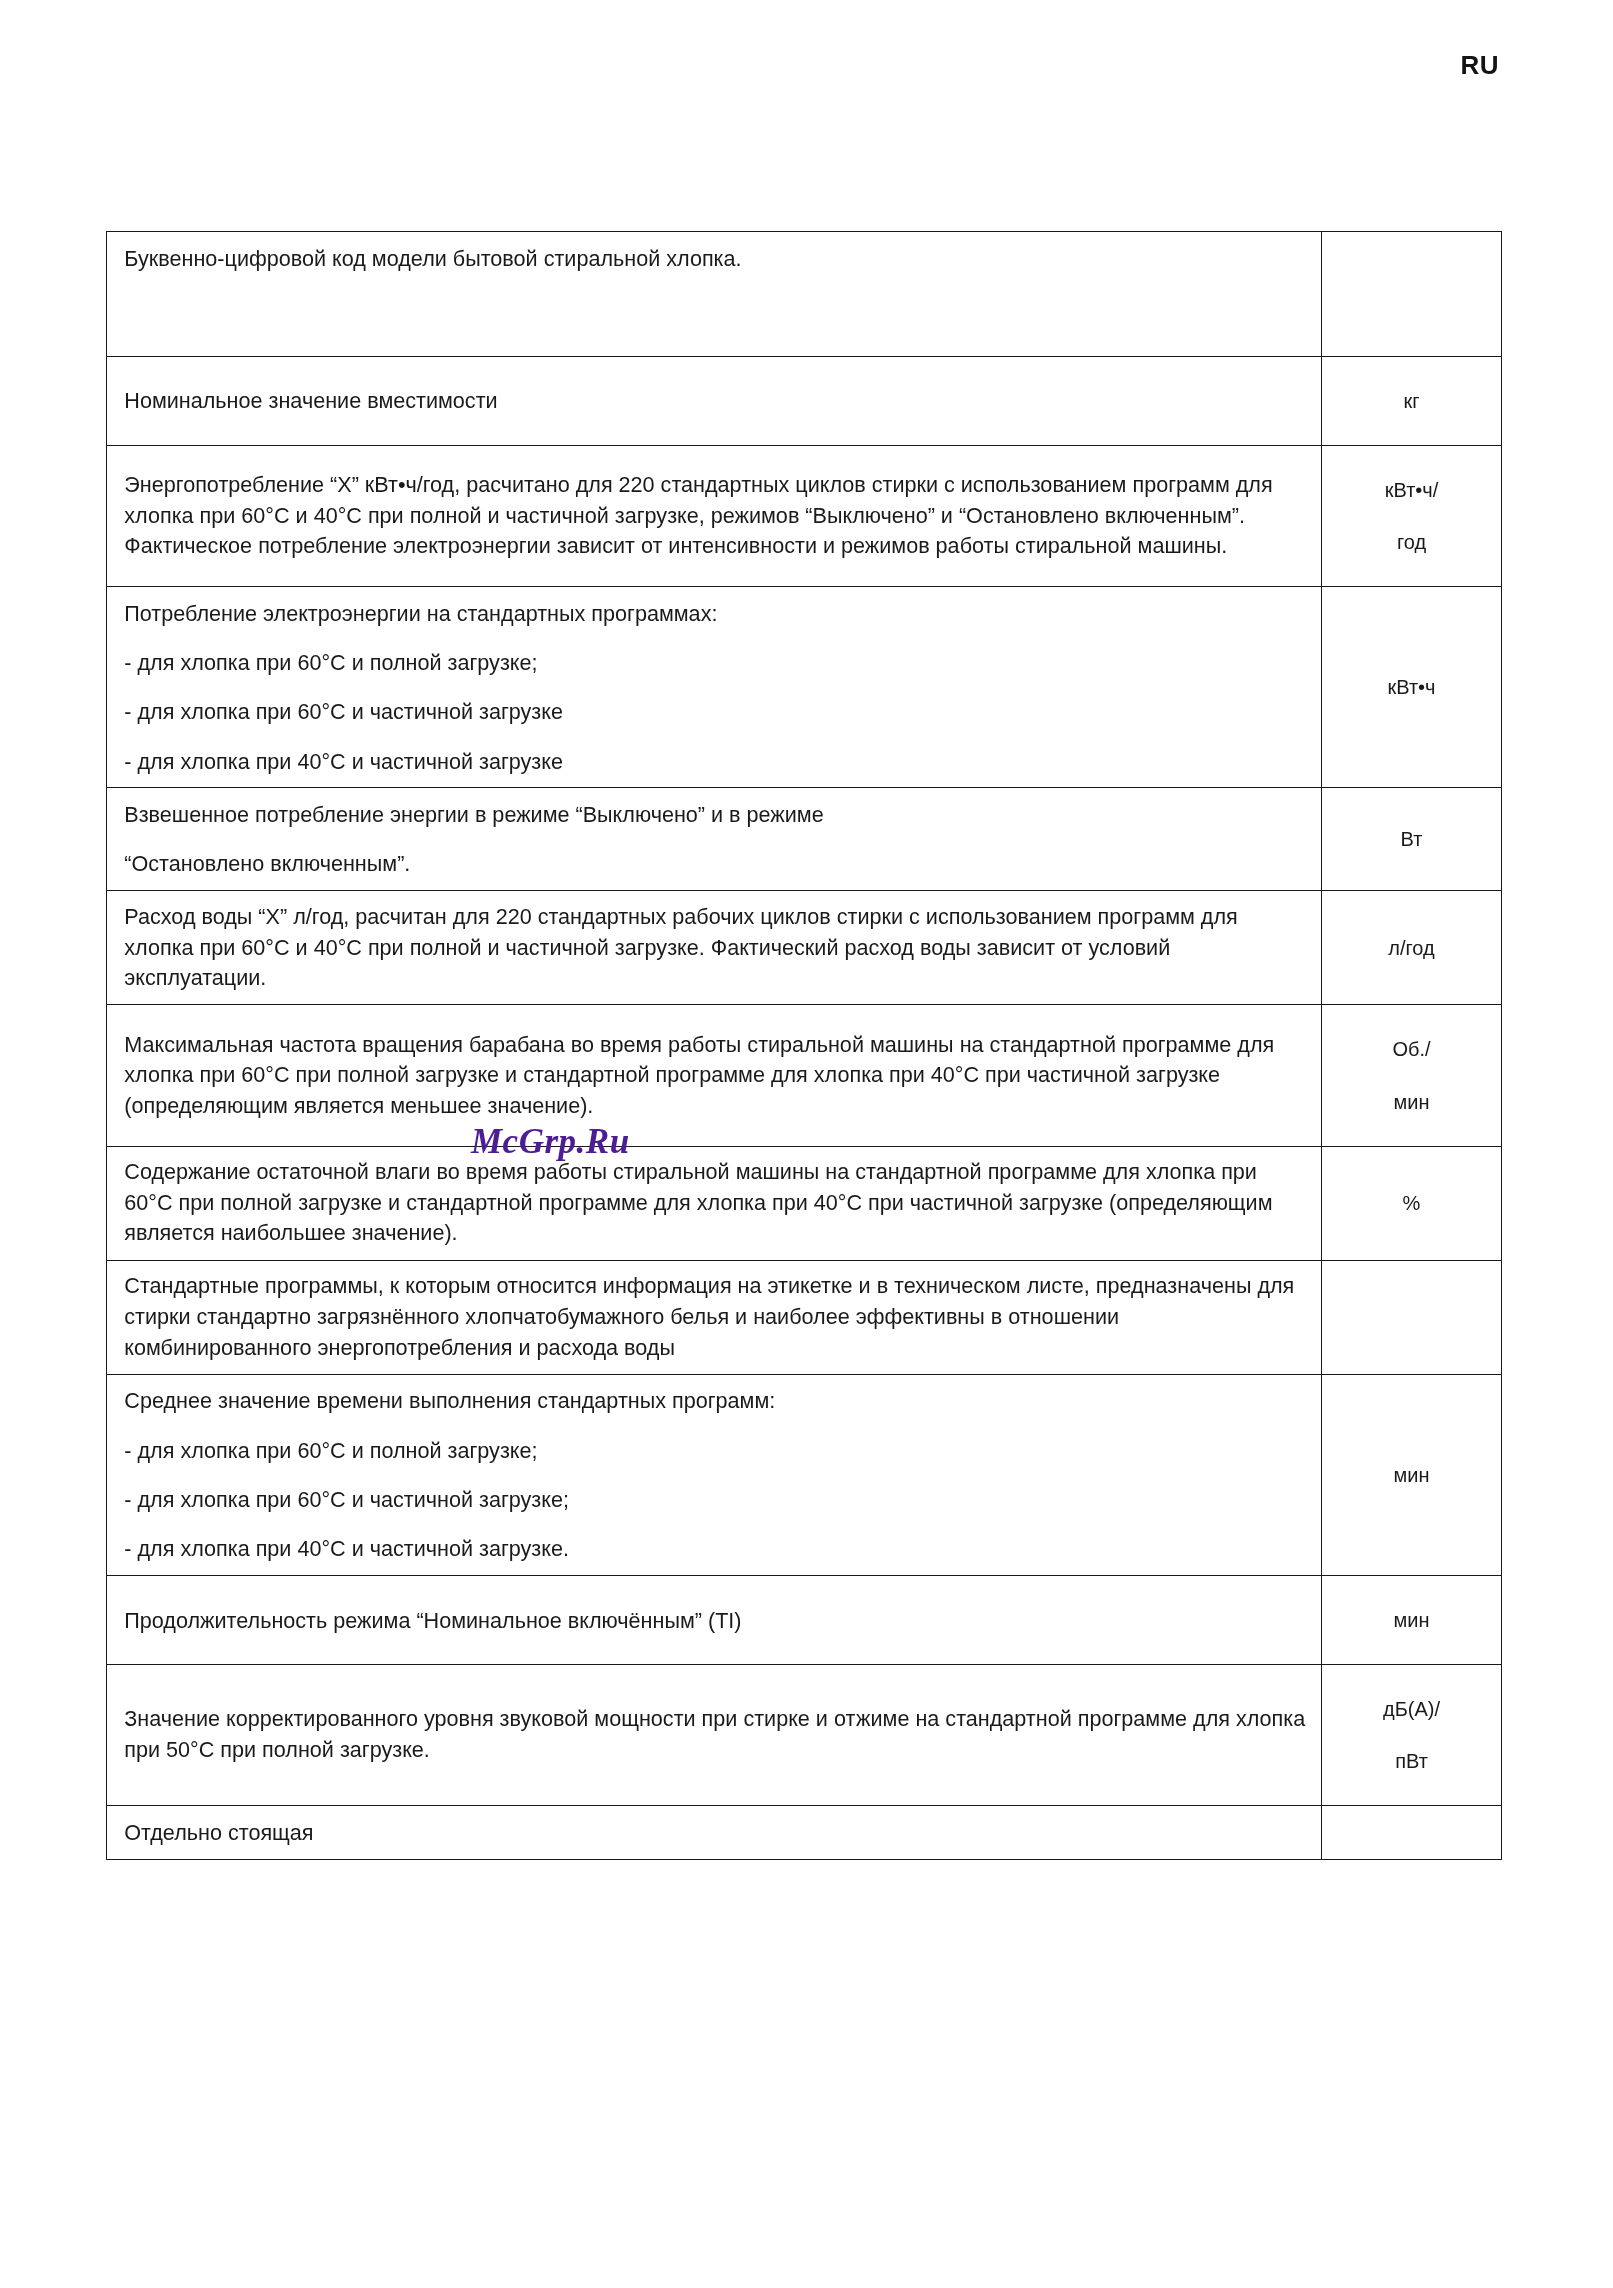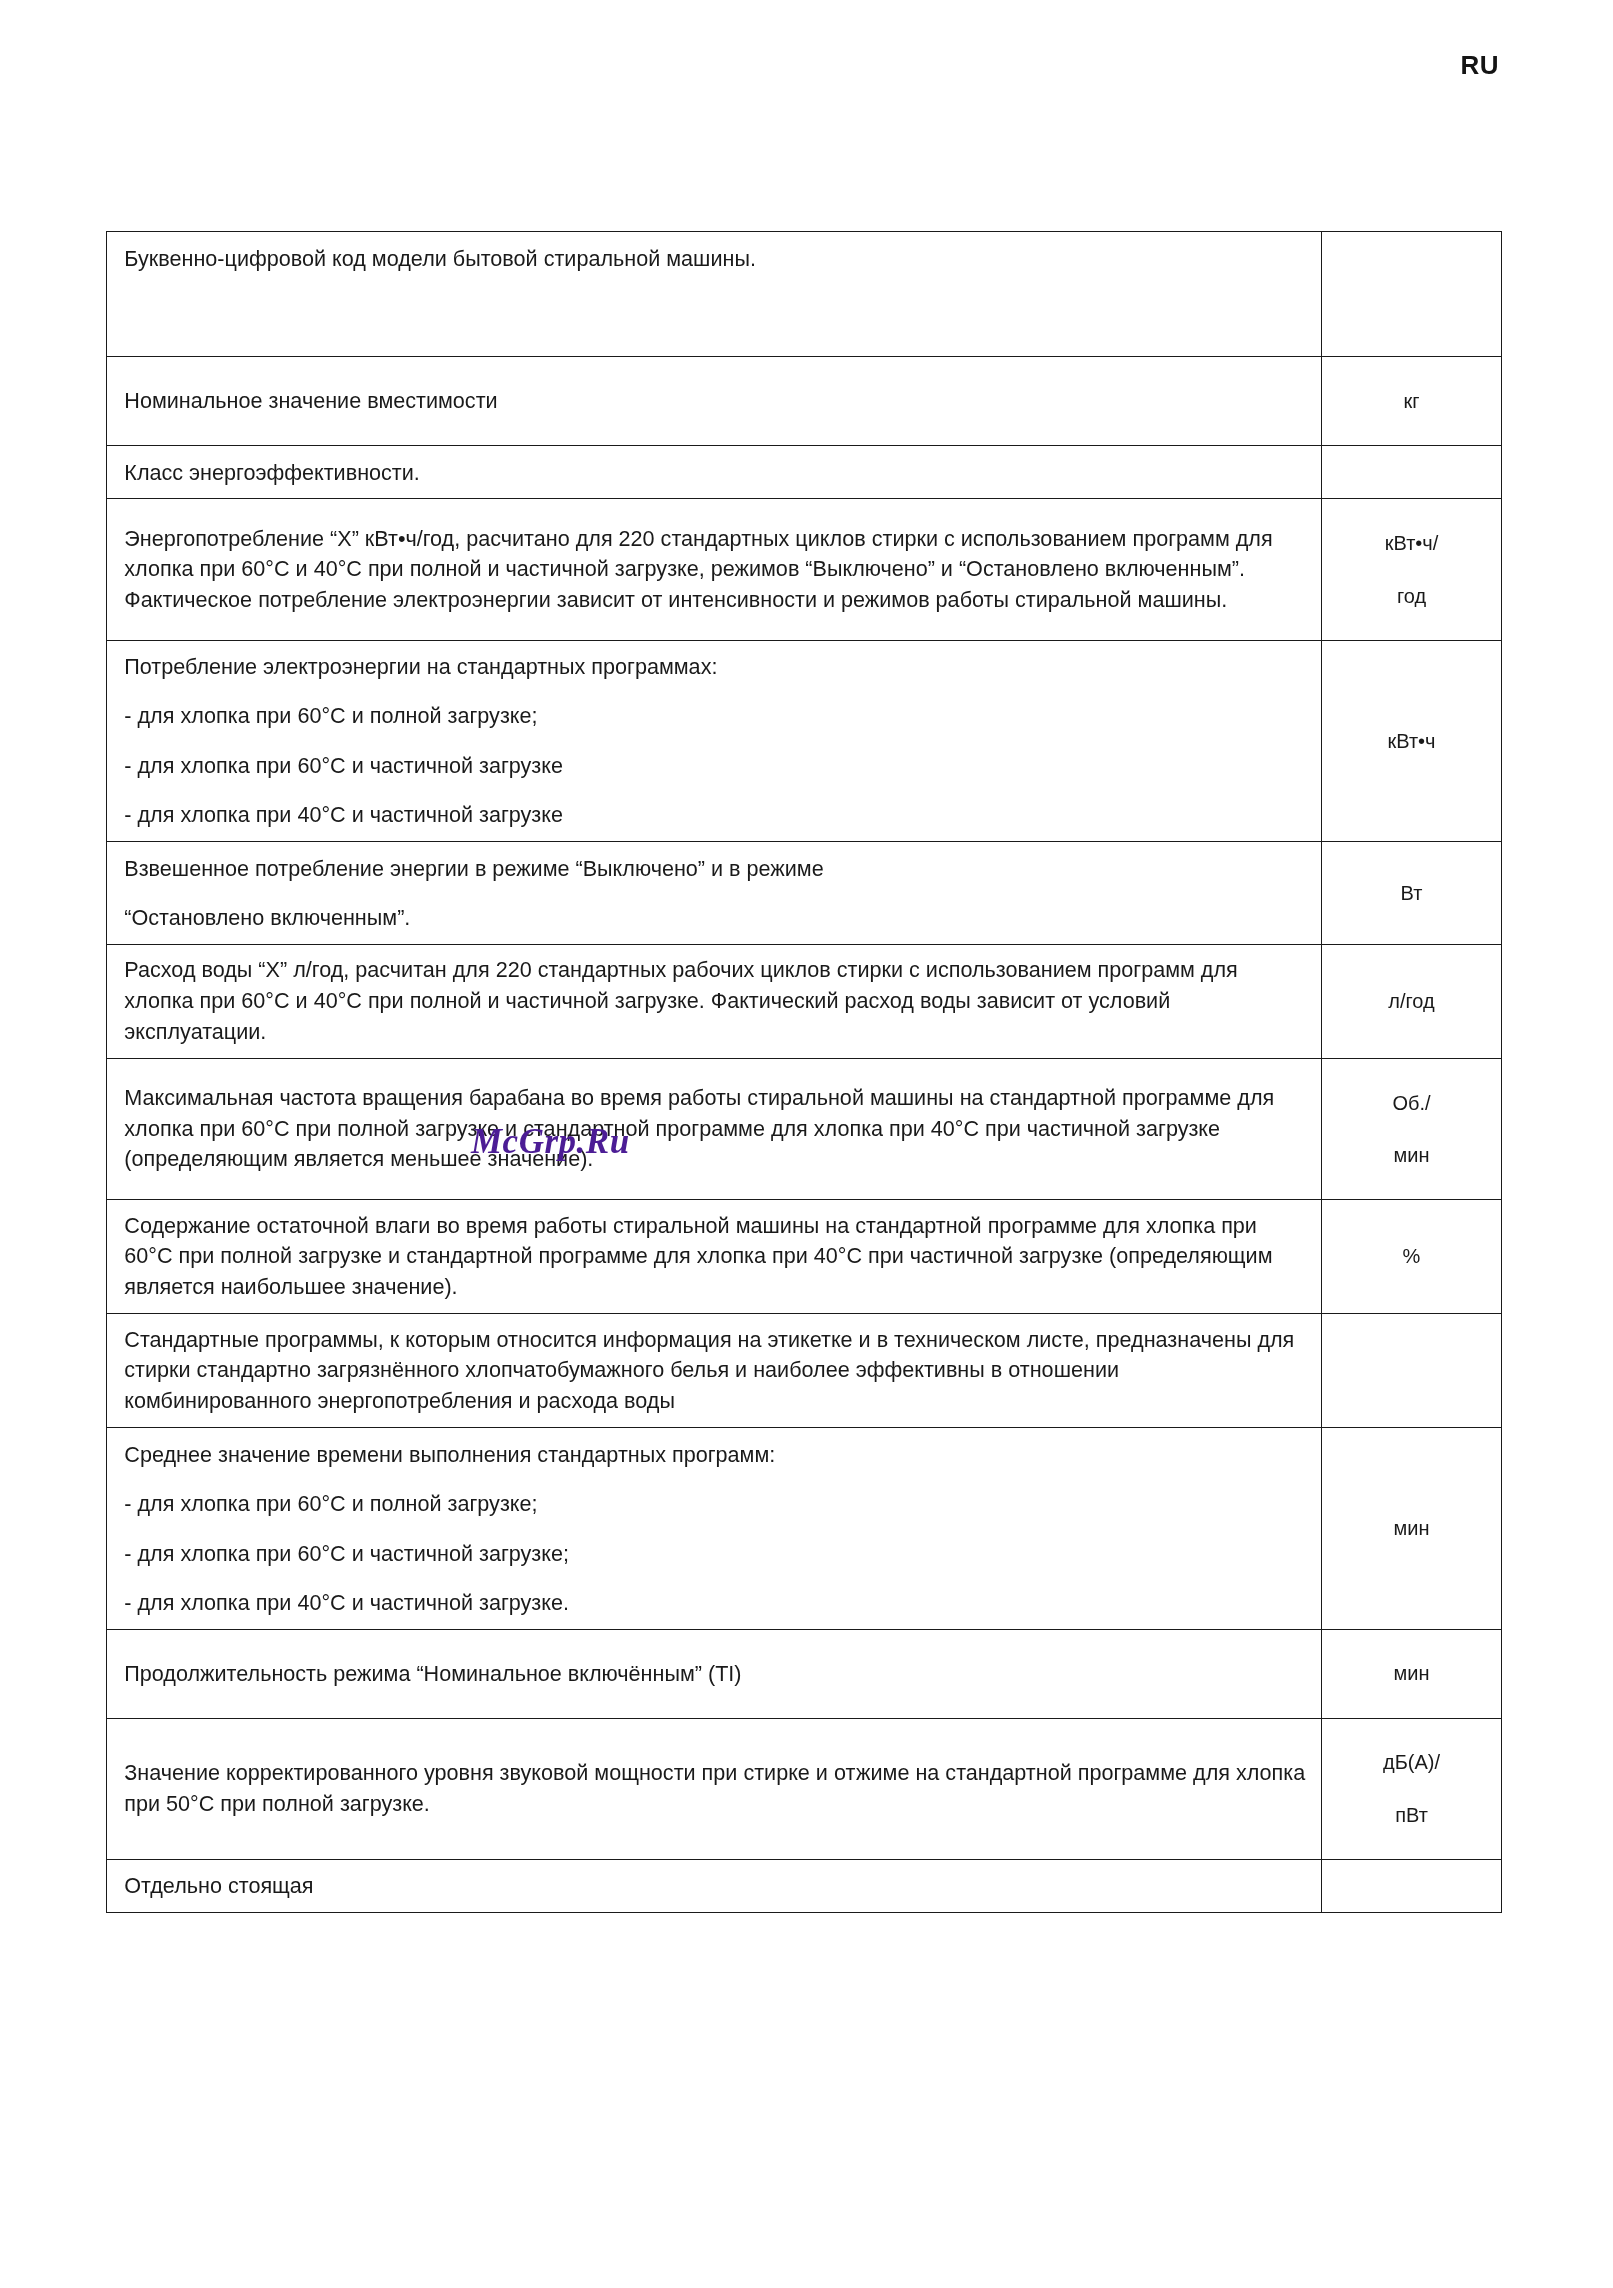--- a/index.html
+++ b/index.html
@@ -102,51 +102,41 @@
     <colgroup>
       <col class="col-desc">
       <col class="col-unit">
     </colgroup>
     <tbody>
 
 
       <tr>
         <td class="col-desc">
           <div class="desc-cell blank-tall">
-            <p>Буквенно-цифровой код модели бытовой стиральной машины.</p>
+            <p>Буквенно-цифровой код модели бытовой стиральной хлопка.</p>
           </div>
         </td>
         <td class="col-unit">
           <div class="unit-cell">&nbsp;</div>
         </td>
       </tr>
 
       <tr>
         <td class="col-desc">
           <div class="desc-cell">
             <p>Номинальное значение вместимости</p>
           </div>
         </td>
         <td class="col-unit">
           <div class="unit-cell">
             <p>кг</p>
           </div>
         </td>
       </tr>
 
-      <tr>
-        <td class="col-desc">
-          <div class="desc-cell">
-            <p>Класс энергоэффективности.</p>
-          </div>
-        </td>
-        <td class="col-unit">
-          <div class="unit-cell">&nbsp;</div>
-        </td>
-      </tr>
 
       <tr class="row-tall">
         <td class="col-desc">
           <div class="desc-cell flow">
             <p>Энергопотребление “Х” кВт•ч/год, расчитано для 220 стандартных циклов стирки с использованием программ для хлопка при 60°С и 40°С при полной и частичной загрузке, режимов “Выключено” и “Остановлено включенным”. Фактическое потребление электроэнергии зависит от интенсивности и режимов работы стиральной машины.</p>
           </div>
         </td>
         <td class="col-unit">
           <div class="unit-cell">
             <p>кВт•ч/</p>

